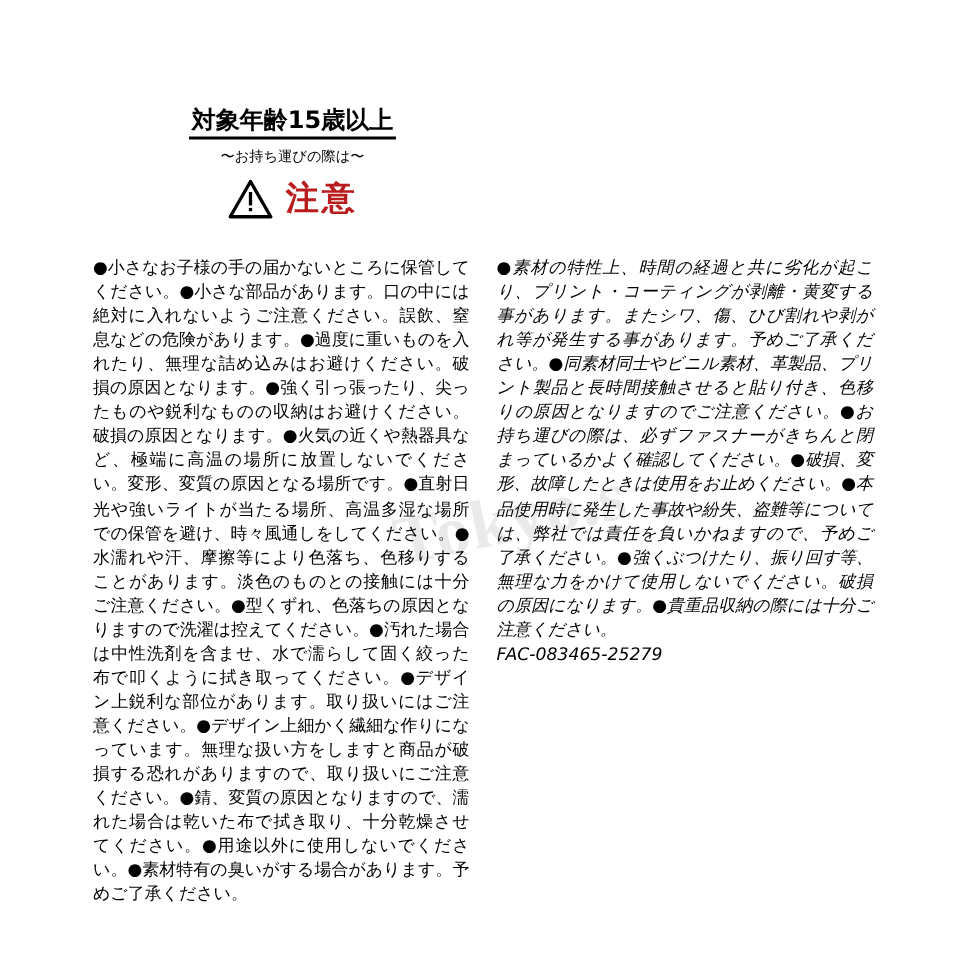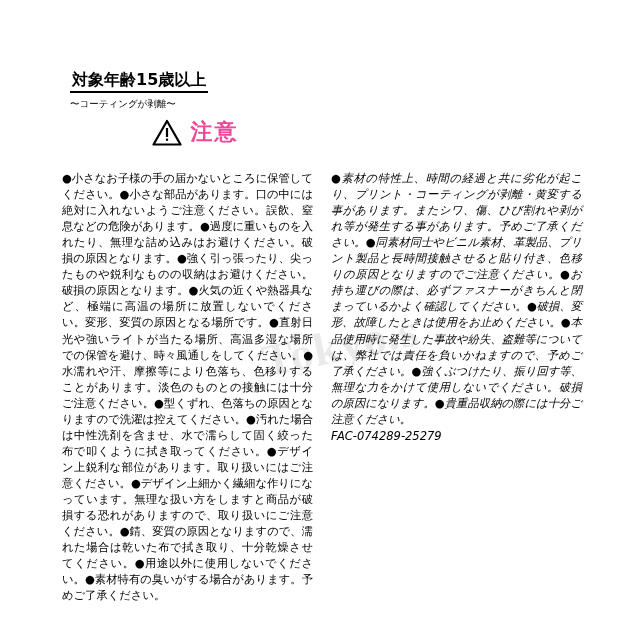--- a/index.html
+++ b/index.html
@@ -42,20 +42,21 @@
     font-weight: bold;
     color: rgba(140,140,140,0.18);
   }
   .content {
     position: absolute;
     left: 62px;
     top: 70px;
     width: 520px;
   }
   .title-wrap {
+    text-align: center;
     width: 250px;
     margin: 0 0 0 8px;
   }
   .age-title {
     font-size: 16px;
     font-weight: bold;
     color: #000;
     border-bottom: 2px solid #000;
     display: inline-block;
     padding: 0 2px 2px 2px;
@@ -78,21 +79,21 @@
   }
   .warn-tri {
     width: 30px;
     height: 27px;
     position: relative;
   }
   .caution-text {
     font-size: 22px;
     font-weight: bold;
     letter-spacing: 2px;
-    color: #ec4899;
+    color: #b91c1c;
   }
   .columns {
     display: flex;
     margin-top: 24px;
     gap: 18px;
   }
   .col {
     width: 251px;
     font-size: 11.3px;
     line-height: 1.42;
@@ -123,38 +124,38 @@
 <div class="page">
 
   <div class="watermark">
     <span class="big">Tokyo.s</span>
   </div>
 
   <div class="content">
 
     <div class="title-wrap">
       <div class="age-title">対象年齢15歳以上</div>
-      <div class="read-note">〜コーティングが剥離〜</div>
+      <div class="read-note">〜お持ち運びの際は〜</div>
     </div>
 
     <div class="caution-row">
       <span class="warn-tri">
         <svg width="30" height="27" viewBox="0 0 30 27" aria-hidden="true">
           <polygon points="15,2 28.5,25.5 1.5,25.5" fill="none" stroke="#000" stroke-width="2.2" stroke-linejoin="round"></polygon>
           <rect x="13.9" y="9" width="2.2" height="9" fill="#000"></rect>
           <rect x="13.9" y="19.6" width="2.2" height="2.2" fill="#000"></rect>
         </svg>
       </span>
       <span class="caution-text">注意</span>
     </div>
 
     <div class="columns">
       <div class="col col-left">
         <p>●小さなお子様の手の届かないところに保管してください。●小さな部品があります。口の中には絶対に入れないようご注意ください。誤飲、窒息などの危険があります。●過度に重いものを入れたり、無理な詰め込みはお避けください。破損の原因となります。●強く引っ張ったり、尖ったものや鋭利なものの収納はお避けください。破損の原因となります。●火気の近くや熱器具など、極端に高温の場所に放置しないでください。変形、変質の原因となる場所です。●直射日光や強いライトが当たる場所、高温多湿な場所での保管を避け、時々風通しをしてください。●水濡れや汗、摩擦等により色落ち、色移りすることがあります。淡色のものとの接触には十分ご注意ください。●型くずれ、色落ちの原因となりますので洗濯は控えてください。●汚れた場合は中性洗剤を含ませ、水で濡らして固く絞った布で叩くように拭き取ってください。●デザイン上鋭利な部位があります。取り扱いにはご注意ください。●デザイン上細かく繊細な作りになっています。無理な扱い方をしますと商品が破損する恐れがありますので、取り扱いにご注意ください。●錆、変質の原因となりますので、濡れた場合は乾いた布で拭き取り、十分乾燥させてください。●用途以外に使用しないでください。●素材特有の臭いがする場合があります。予めご了承ください。</p>
       </div>
       <div class="col col-right">
         <p>●素材の特性上、時間の経過と共に劣化が起こり、プリント・コーティングが剥離・黄変する事があります。またシワ、傷、ひび割れや剥がれ等が発生する事があります。予めご了承ください。●同素材同士やビニル素材、革製品、プリント製品と長時間接触させると貼り付き、色移りの原因となりますのでご注意ください。●お持ち運びの際は、必ずファスナーがきちんと閉まっているかよく確認してください。●破損、変形、故障したときは使用をお止めください。●本品使用時に発生した事故や紛失、盗難等については、弊社では責任を負いかねますので、予めご了承ください。●強くぶつけたり、振り回す等、無理な力をかけて使用しないでください。破損の原因になります。●貴重品収納の際には十分ご注意ください。</p>
-        <p class="code">FAC-074289-25279</p>
+        <p class="code">FAC-083465-25279</p>
       </div>
     </div>
 
   </div>
 </div>
 
 </body></html>

